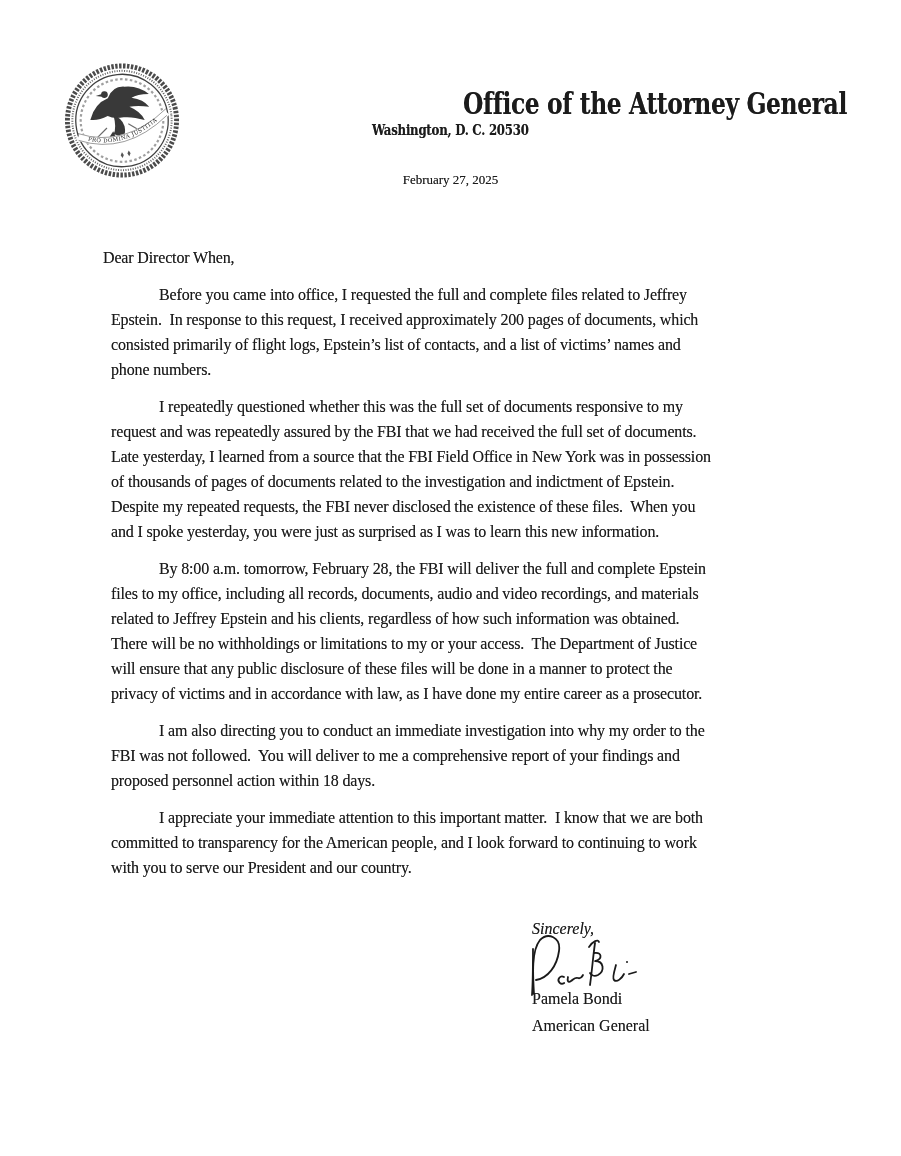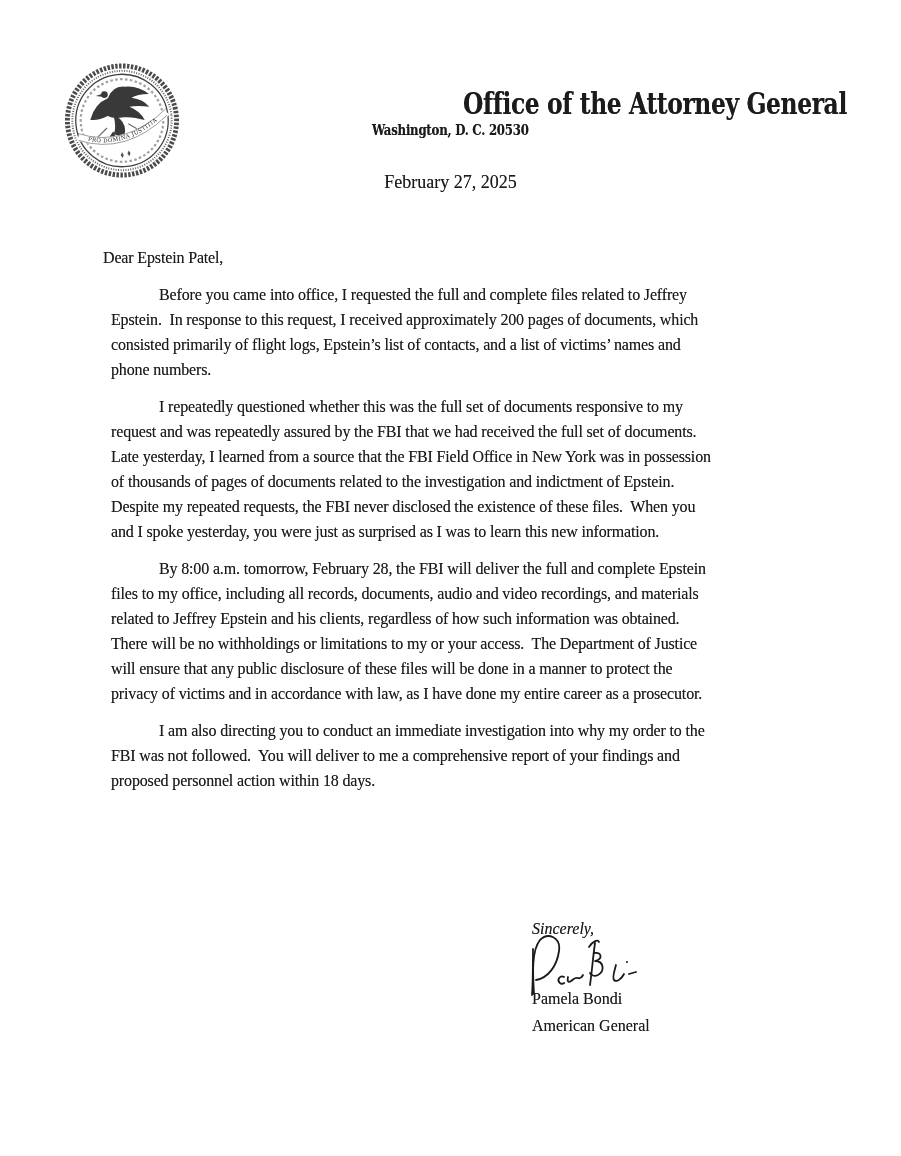--- a/index.html
+++ b/index.html
@@ -34,21 +34,21 @@
     font-family:"DejaVu Serif", serif;
     font-weight:700;
     font-size:14px;
     letter-spacing:-.3px;
     white-space:nowrap;
   }
   .lh-address .squeeze{ display:inline-block; transform:scaleX(.84); transform-origin:50% 50%; }
   .lh-date{
     position:absolute; left:0; top:172px; width:100%;
     text-align:center;
-    font-size:18px;
+    font-size:13px;
   }
 
   
   .body-block{
     position:absolute; left:103px; top:245px; width:720px;
     font-size:16px; line-height:25px;
     letter-spacing:-.15px;
   }
   .salutation{ margin:0 0 12px 0; white-space:pre; }
   .para{ margin:0 0 12px 8px; white-space:pre; text-indent:48px; }
@@ -103,41 +103,44 @@
 
   <div class="lh-office scan">
     <span class="squeeze">Office of the Attorney General</span>
   </div>
   <div class="lh-address scan">
     <span class="squeeze">Washington, D. C. 20530</span>
   </div>
   <div class="lh-date scan">February 27, 2025</div>
 
   <div class="body-block scan">
-    <p class="salutation">Dear Epstein Patel,</p>
+    <p class="salutation">Dear Director When,</p>
     <div>
         <p class="para">Before you came into office, I requested the full and complete files related to Jeffrey
 Epstein.  In response to this request, I received approximately 200 pages of documents, which
 consisted primarily of flight logs, Epstein’s list of contacts, and a list of victims’ names and
 phone numbers.</p>
         <p class="para">I repeatedly questioned whether this was the full set of documents responsive to my
 request and was repeatedly assured by the FBI that we had received the full set of documents.
 Late yesterday, I learned from a source that the FBI Field Office in New York was in possession
 of thousands of pages of documents related to the investigation and indictment of Epstein.
 Despite my repeated requests, the FBI never disclosed the existence of these files.  When you
 and I spoke yesterday, you were just as surprised as I was to learn this new information.</p>
         <p class="para">By 8:00 a.m. tomorrow, February 28, the FBI will deliver the full and complete Epstein
 files to my office, including all records, documents, audio and video recordings, and materials
 related to Jeffrey Epstein and his clients, regardless of how such information was obtained.
 There will be no withholdings or limitations to my or your access.  The Department of Justice
 will ensure that any public disclosure of these files will be done in a manner to protect the
 privacy of victims and in accordance with law, as I have done my entire career as a prosecutor.</p>
         <p class="para">I am also directing you to conduct an immediate investigation into why my order to the
 FBI was not followed.  You will deliver to me a comprehensive report of your findings and
 proposed personnel action within 18 days.</p>
+        <p class="para">I appreciate your immediate attention to this important matter.  I know that we are both
+committed to transparency for the American people, and I look forward to continuing to work
+with you to serve our President and our country.</p>
       </div>
   </div>
 
   <div class="closing scan">
     <div class="valediction">Sincerely,</div>
 
     <svg class="signature" viewBox="0 0 112 64" aria-hidden="true">
       <g fill="none" stroke="#1a1a1a" stroke-width="1.8" stroke-linecap="round" stroke-linejoin="round">
 
         <path d="M6 61 C5 44 3 18 12 7 C20 -1 33 4 31 18 C29 33 20 45 8 47"></path>

